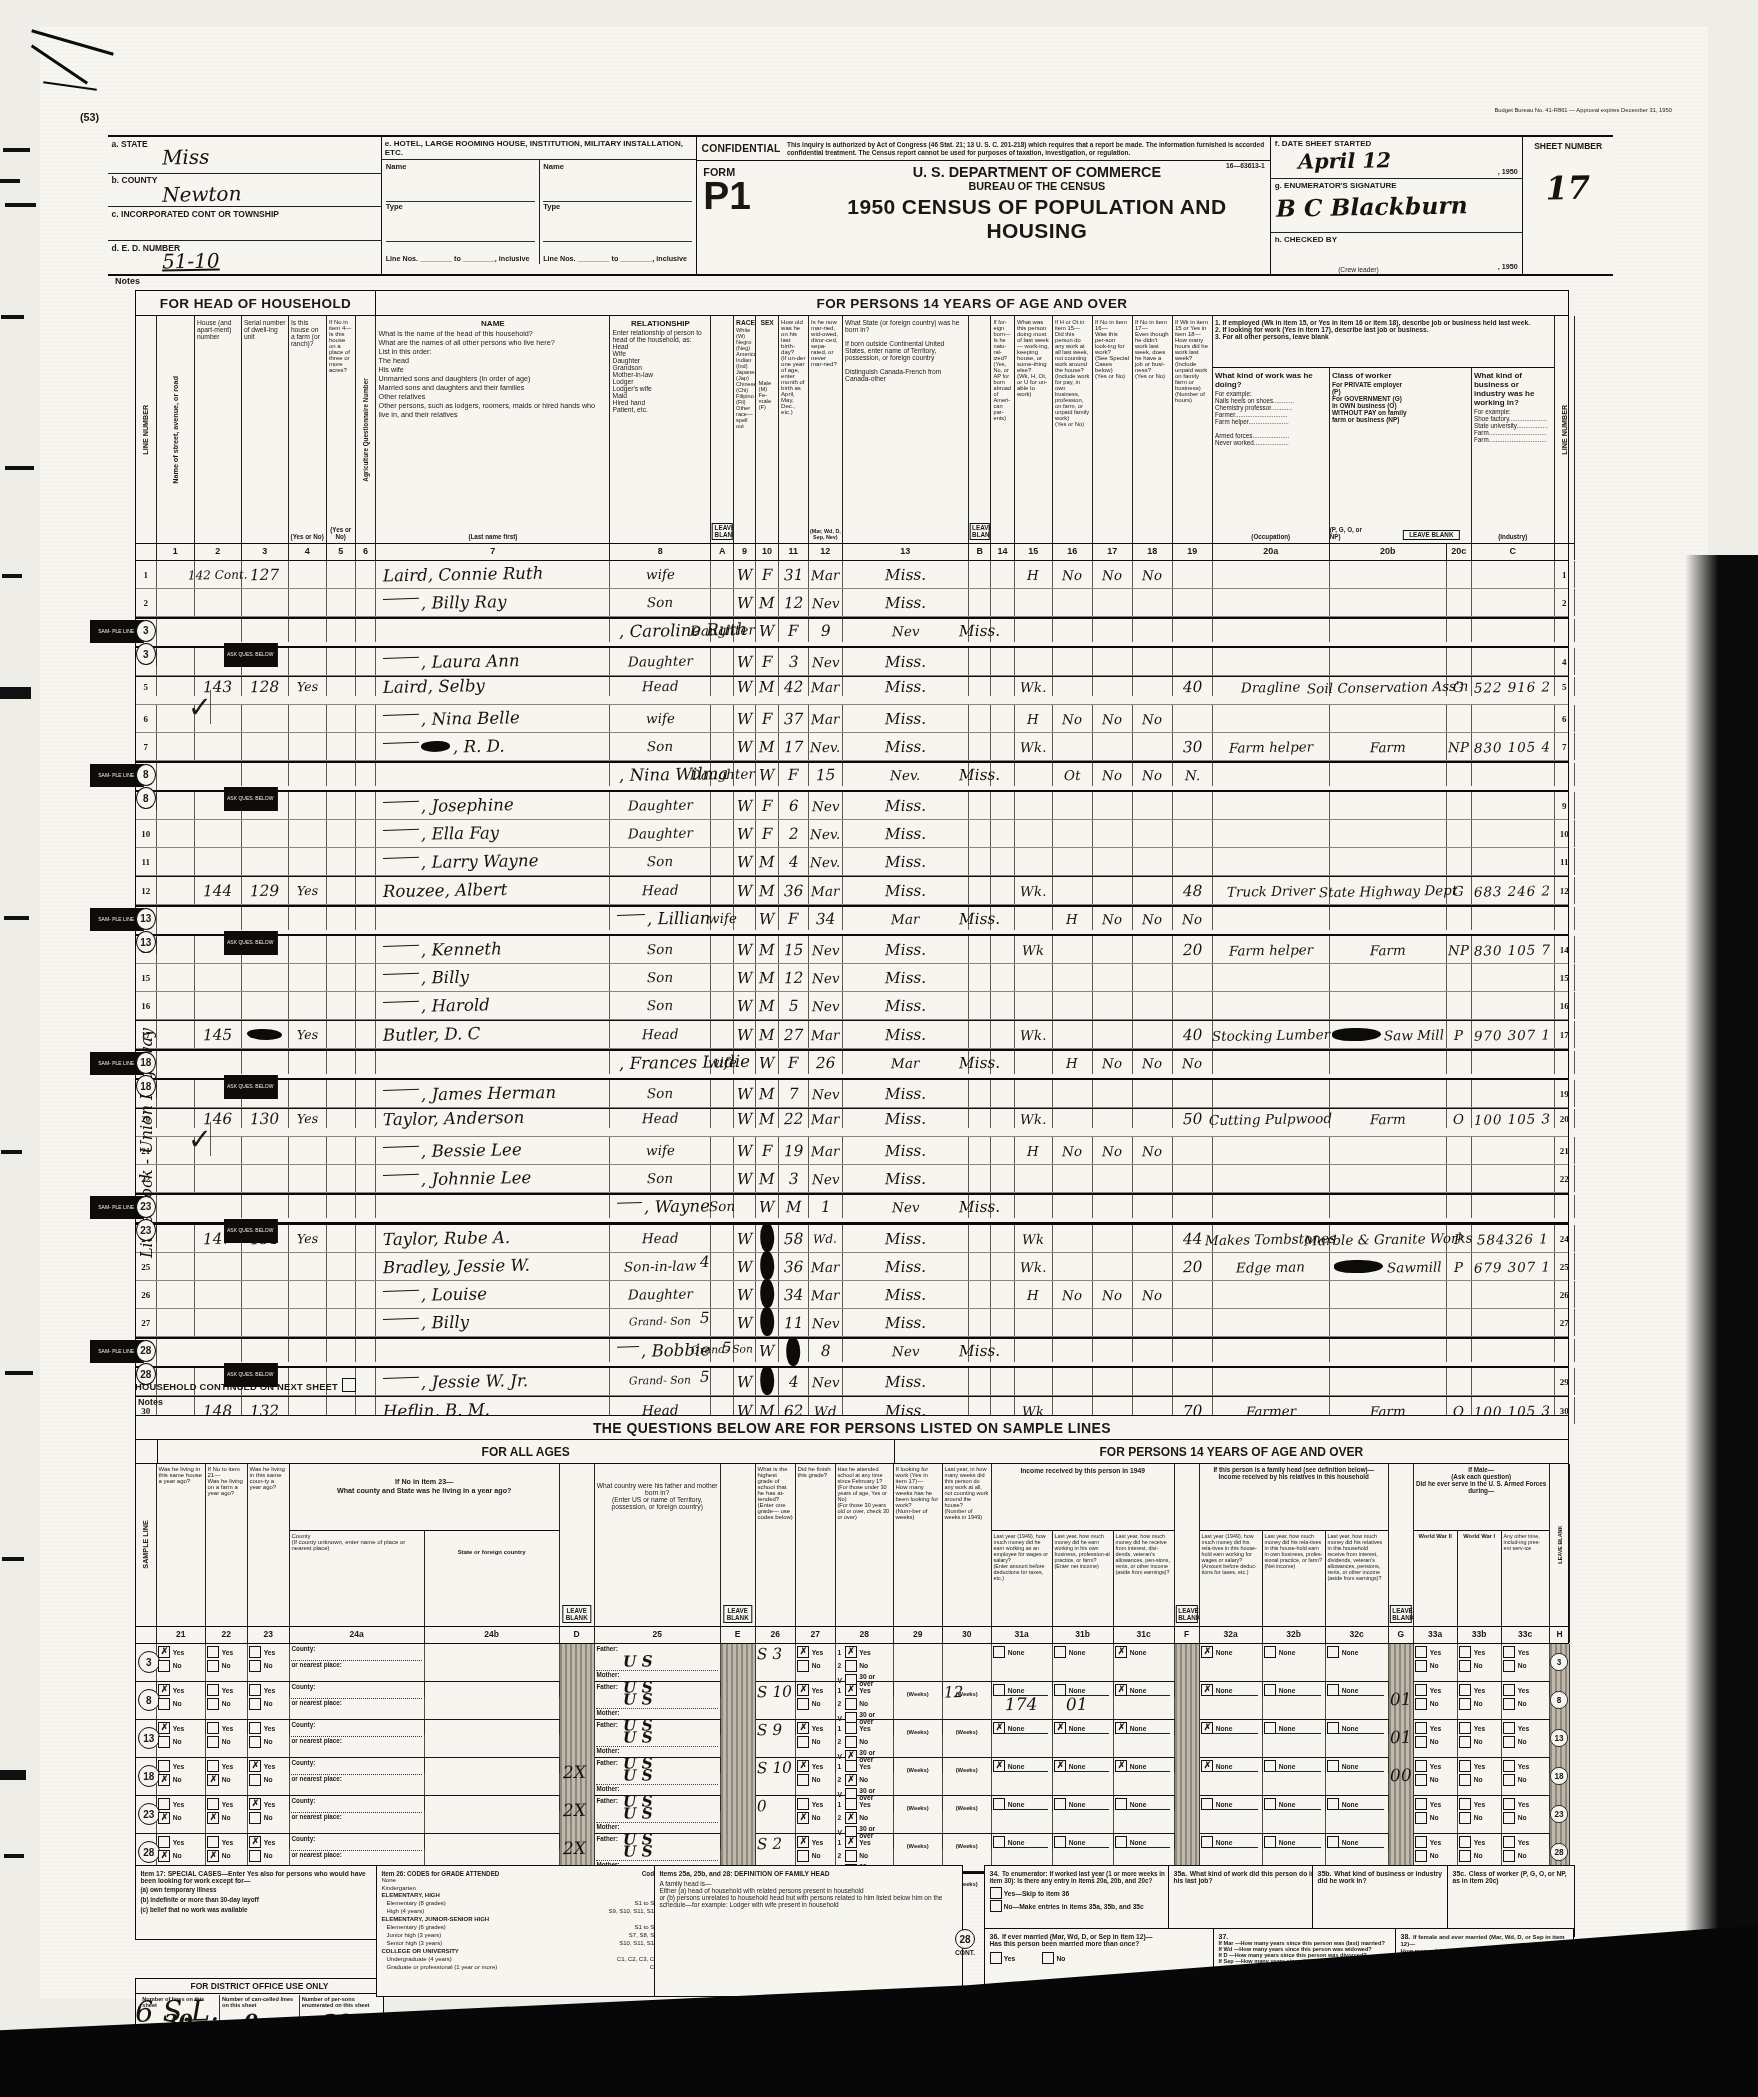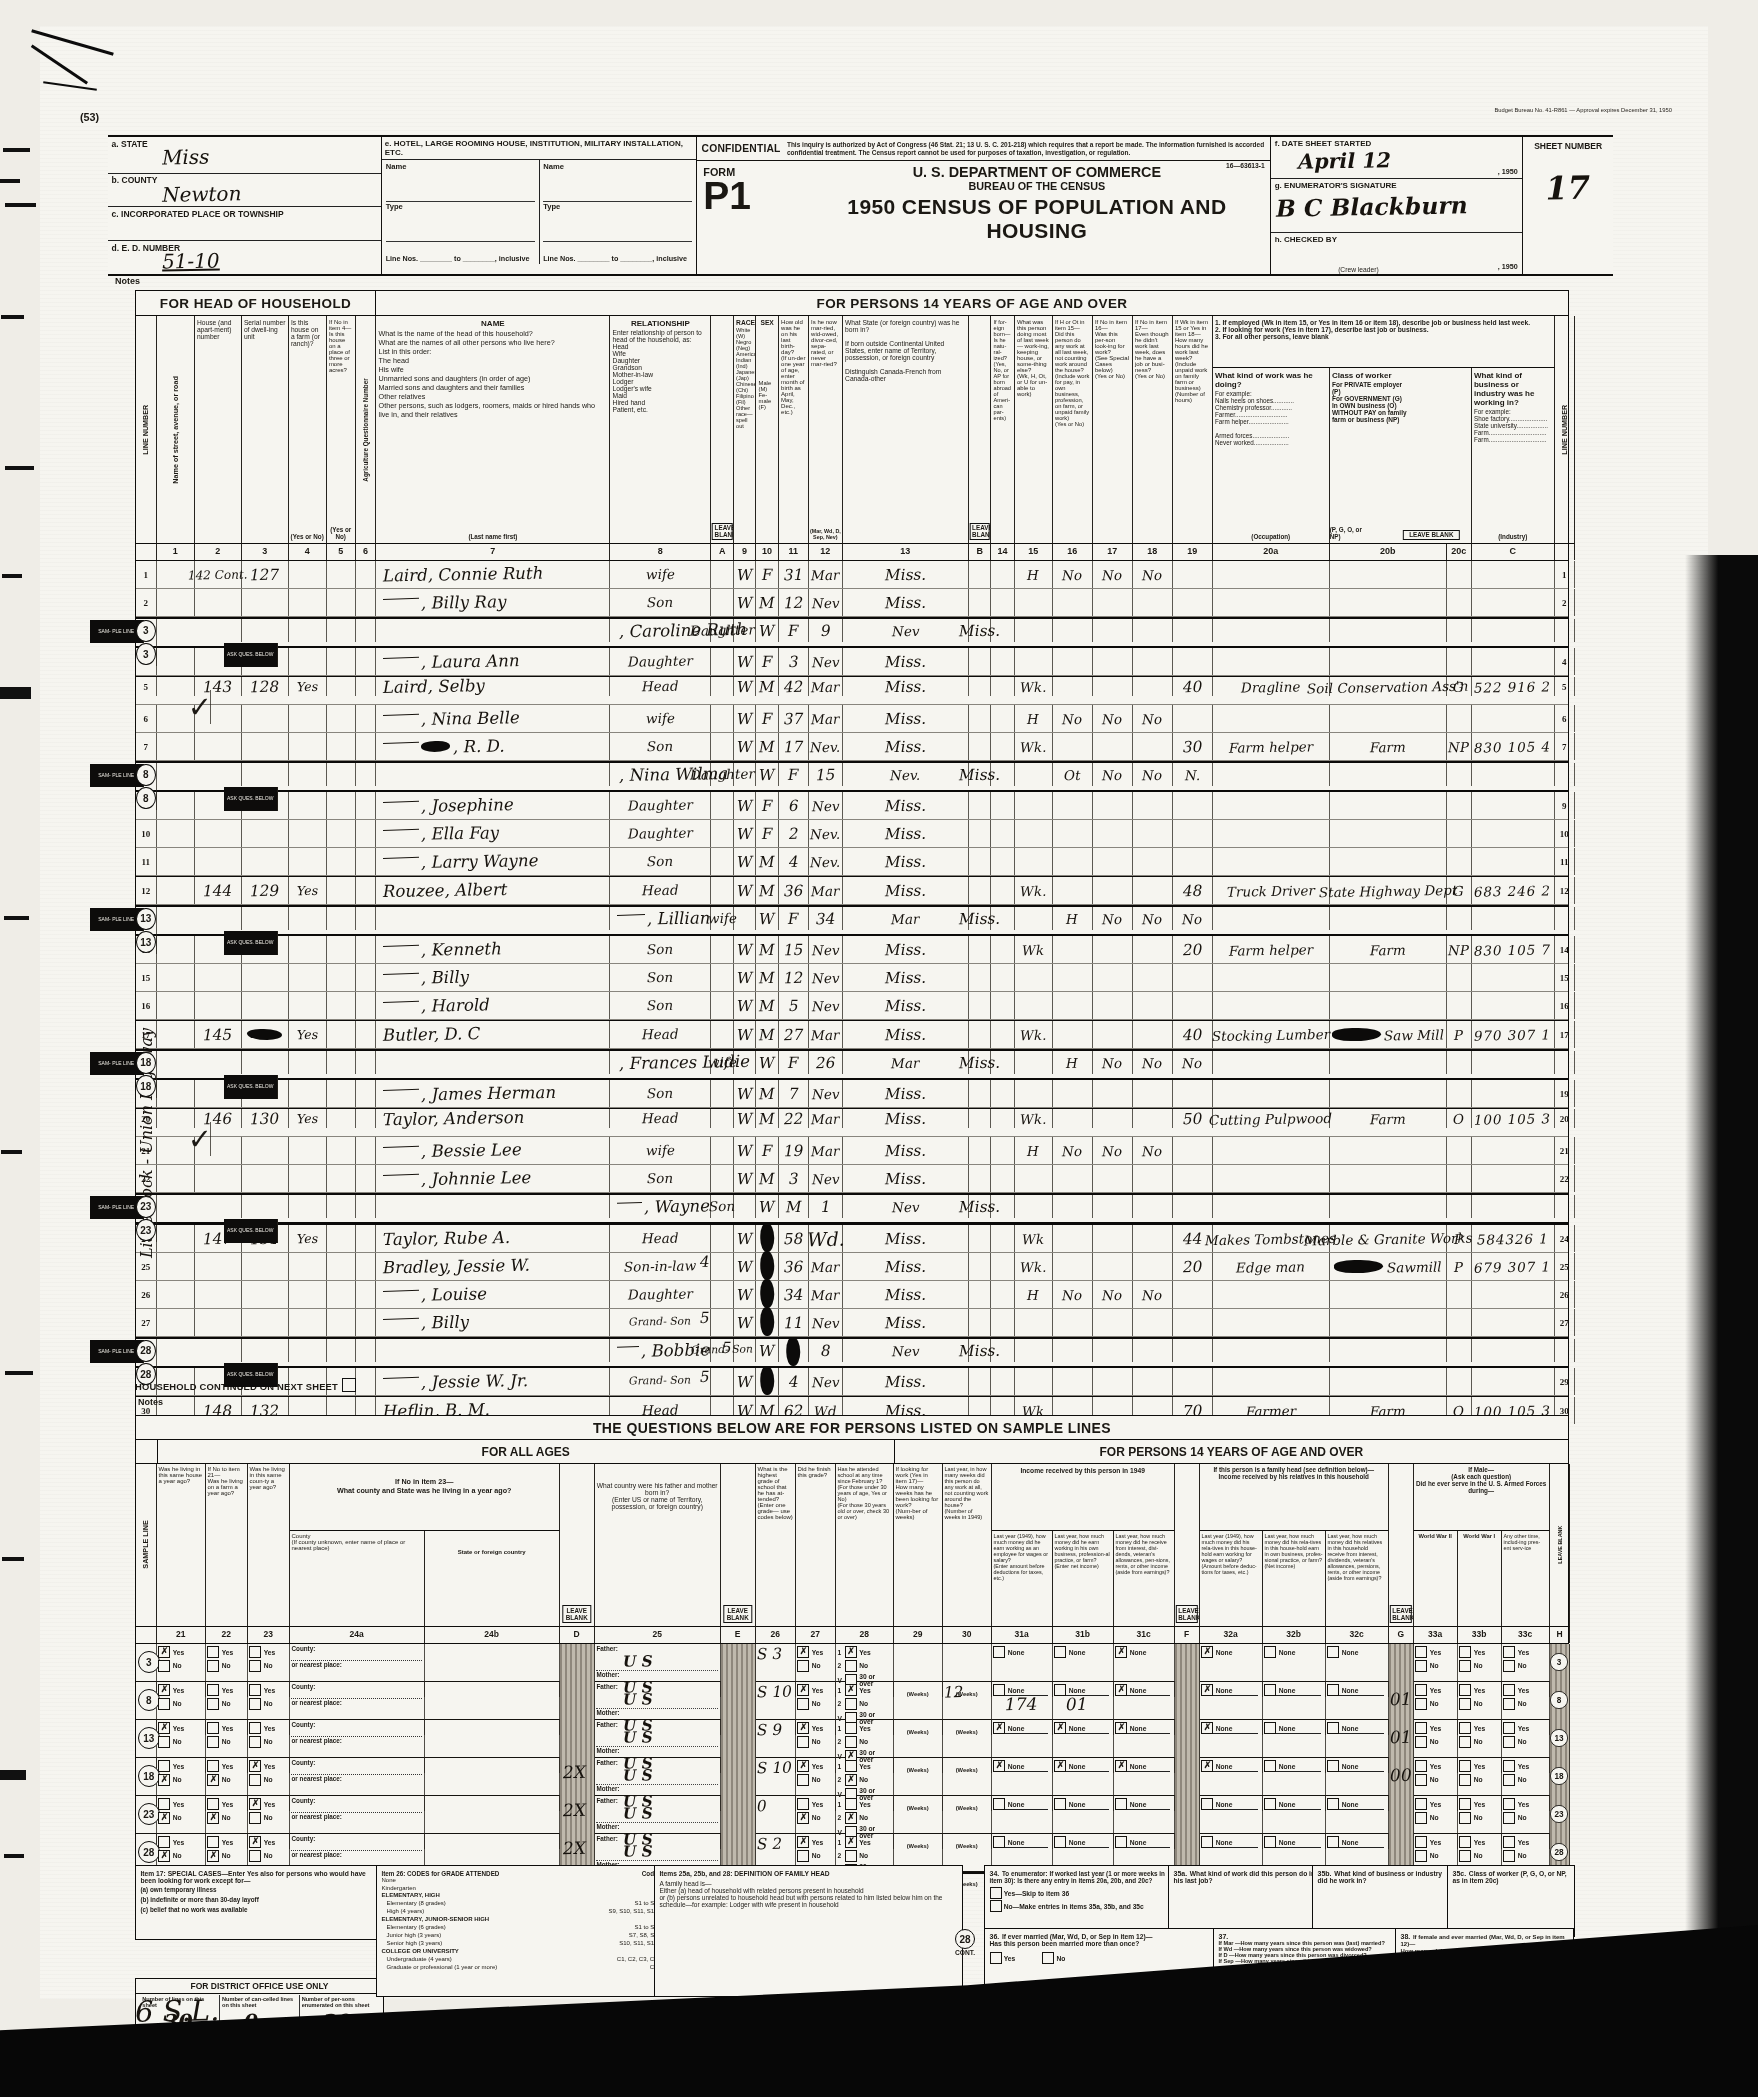--- a/index.html
+++ b/index.html
@@ -158,21 +158,21 @@
   <div class="hd-info">
     <div class="hd-row" style="flex:1.1">
         <div class="hd-lab">a. STATE</div>
         <div class="hw hd-val">Miss</div>
       </div>
     <div class="hd-row">
         <div class="hd-lab">b. COUNTY</div>
         <div class="hw hd-val">Newton</div>
       </div>
     <div class="hd-row">
-        <div class="hd-lab">c. INCORPORATED PLACE OR TOWNSHIP</div>
+        <div class="hd-lab">c. INCORPORATED CONT OR TOWNSHIP</div>
         <div class="hw hd-val"></div>
       </div>
     <div class="hd-row">
         <div class="hd-lab">d. E. D. NUMBER</div>
         <div class="hw hd-val" style="text-decoration:underline">51-10</div>
       </div>
   </div>
   <div class="hd-hotel">
     <div class="hd-hotel-title">e. HOTEL, LARGE ROOMING HOUSE, INSTITUTION, MILITARY INSTALLATION, ETC.</div>
     <div class="hh-cols">
@@ -1676,21 +1676,21 @@
         <div class="cell-race">
           <div class="hw ">W</div>
         </div>
         <div class="cell-sex">
           <div class="inkblot-v"></div>
         </div>
         <div class="cell-age">
           <div class="hw ">58</div>
         </div>
         <div class="cell-mar">
-          <div class="hw " style="font-size: 19px;">Wd.</div>
+          <div class="hw " style="font-size: 12px;">Wd.</div>
         </div>
         <div class="cell-born">
           <div class="hw ">Miss.</div>
         </div>
         <div class="cell-B"></div>
         <div class="cell-nat"></div>
         <div class="cell-q15">
           <div class="hw " style="font-size: 13.5px;">Wk</div>
         </div>
         <div class="cell-q16"></div>

